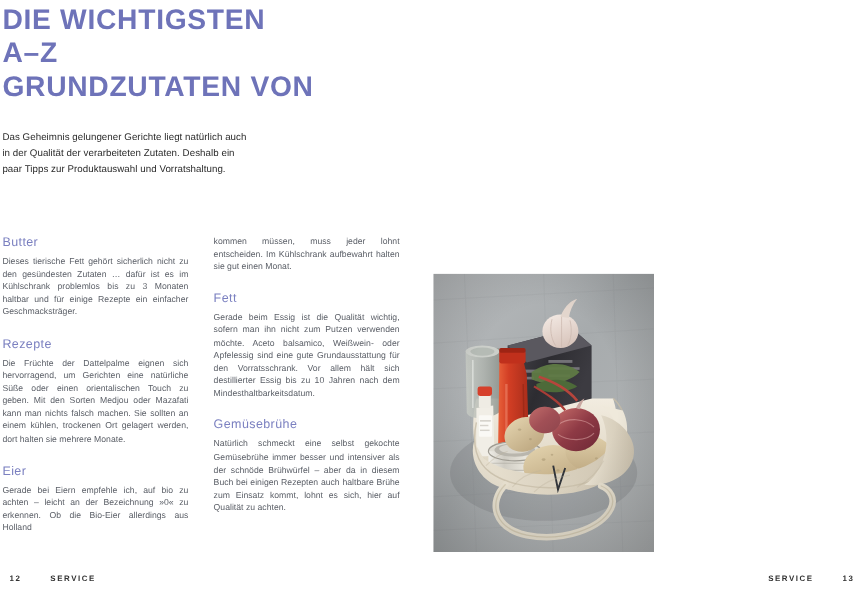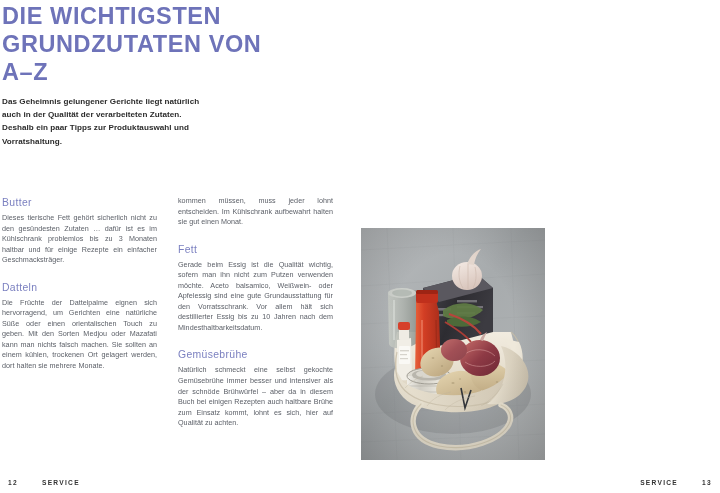--- a/index.html
+++ b/index.html
@@ -24,24 +24,24 @@
     font-size:23.5px;
     line-height:28px;
     font-weight:bold;
     letter-spacing:0.6px;
     text-transform:uppercase;
     margin:0;
   }
   .main-title span{display:block;white-space:nowrap;}
 
   .intro{
-    position:absolute;left:2px;top:95px;width:205px;
+    position:absolute;left:2px;top:108px;width:205px;
     font-size:8.1px;
     line-height:13.2px;
-    font-weight:bold;
+    font-weight:normal;
     color:#2b2b2b;
     letter-spacing:0.05px;
     margin:0;
   }
 
   
   .col{position:absolute;top:196px;width:155px;}
   .col-1{left:2px;}
   .col-2{left:178px;}
 
@@ -85,34 +85,38 @@
 </style>
 </head>
 <body>
 
 <div class="spread">
 
   <div class="page page-left">
 
     <h1 class="main-title">
       <span>DIE WICHTIGSTEN</span>
+      <span>A–Z</span>
       <span>GRUNDZUTATEN VON</span>
-      <span>A–Z</span>
     </h1>
 
     <p class="intro">Das Geheimnis gelungener Gerichte liegt natürlich auch in der Qualität der verarbeiteten Zutaten. Deshalb ein paar Tipps zur Produktauswahl und Vorratshaltung.</p>
 
     <div class="col col-1">
       <div class="block">
         <h3 class="sub">Butter</h3>
         <p class="body">Dieses tierische Fett gehört sicherlich nicht zu den gesündesten Zutaten … dafür ist es im Kühlschrank problemlos bis zu 3 Monaten haltbar und für einige Rezepte ein einfacher Geschmacksträger.</p>
       </div>
       <div class="block">
-        <h3 class="sub">Datteln</h3>
+        <h3 class="sub">Rezepte</h3>
         <p class="body">Die Früchte der Dattelpalme eignen sich hervorragend, um Gerichten eine natürliche Süße oder einen orientalischen Touch zu geben. Mit den Sorten Medjou oder Mazafati kann man nichts falsch machen. Sie sollten an einem kühlen, trockenen Ort gelagert werden, dort halten sie mehrere Monate.</p>
+      </div>
+      <div class="block">
+        <h3 class="sub">Eier</h3>
+        <p class="body">Gerade bei Eiern empfehle ich, auf bio zu achten – leicht an der Bezeichnung »0« zu erkennen. Ob die Bio-Eier allerdings aus Holland</p>
       </div>
     </div>
 
     <div class="col col-2">
       <div class="block">
         <p class="body">kommen müssen, muss jeder lohnt entscheiden. Im Kühlschrank aufbewahrt halten sie gut einen Monat.</p>
       </div>
       <div class="block">
         <h3 class="sub">Fett</h3>
         <p class="body">Gerade beim Essig ist die Qualität wichtig, sofern man ihn nicht zum Putzen verwenden möchte. Aceto balsamico, Weißwein- oder Apfelessig sind eine gute Grundausstattung für den Vorratsschrank. Vor allem hält sich destillierter Essig bis zu 10 Jahren nach dem Mindesthaltbarkeitsdatum.</p>

